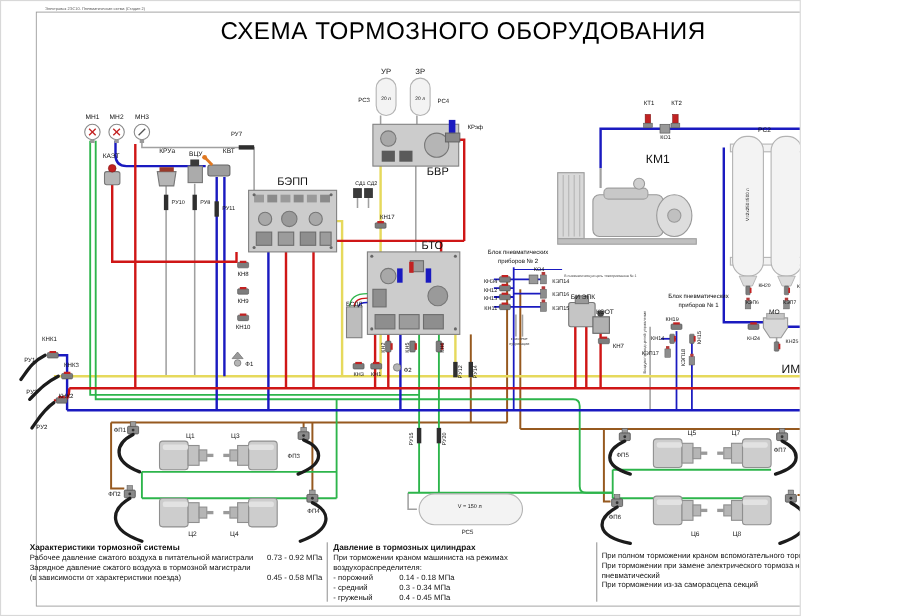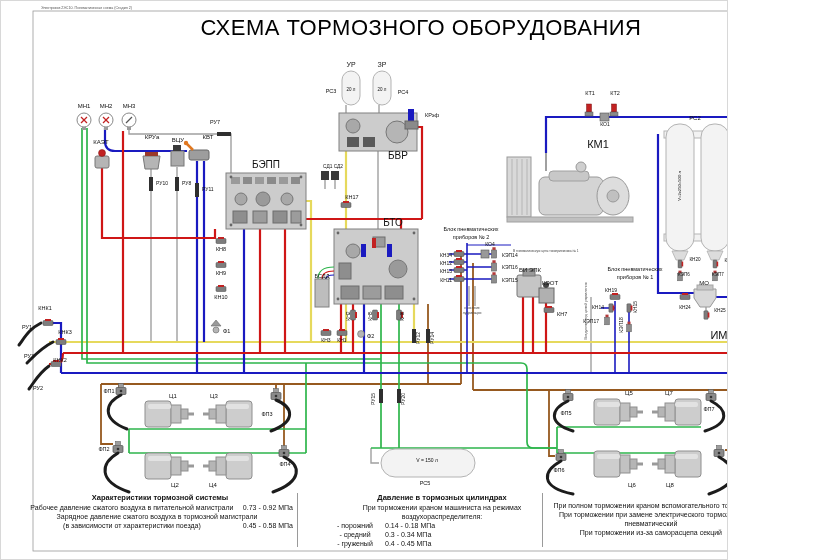--- a/index.html
+++ b/index.html
@@ -1,20 +1,20 @@
 <!DOCTYPE html>
 <html><head>
 <meta charset="utf-8">
 <style>
   html,body{margin:0;padding:0;background:#fff;}
   .page{position:relative;width:728px;height:560px;background:#fff;overflow:hidden;
         font-family:"Liberation Sans",sans-serif;border:1px solid #d8d8d8;box-sizing:border-box;}
   svg{position:absolute;left:0;top:0;}
   svg text{font-family:"Liberation Sans",sans-serif;}
-  .notes{position:absolute;font-size:7px;line-height:9px;color:#111;text-align:center;}
+  .notes{position:absolute;font-size:7px;line-height:9px;color:#111;}
   .nt{font-weight:bold;font-size:7.5px;margin-bottom:1px;}
   .nrow{display:flex;justify-content:space-between;}
   .nrow .nlab{flex:1;}
   .nrow .nval{white-space:nowrap;margin-left:6px;}
   .vdiv{position:absolute;width:0;border-left:1px solid #9a9a9a;}
 </style>
 </head>
 <body>
 
 <div class="page">
@@ -533,21 +533,21 @@
   <div class="nrow">
         <span class="nlab">Зарядное давление сжатого воздуха в тормозной магистрали</span>
         <span class="nval"></span>
       </div>
   <div class="nrow">
         <span class="nlab">(в зависимости от характеристики поезда)</span>
         <span class="nval">0.45 - 0.58 МПа</span>
       </div>
 </div>
 
-<div class="notes" style="left:302px;top:492px;width:234px;margin-left:22px;">
+<div class="notes" style="left:302px;top:492px;width:234px;">
   <div class="nt">Давление в тормозных цилиндрах</div>
   <div>При торможении краном машиниста на режимах воздухораспределителя:</div>
   <div class="nrow" style="justify-content:flex-start">
         <span style="width:60px">- порожний</span>
         <span>0.14 - 0.18 МПа</span>
       </div>
   <div class="nrow" style="justify-content:flex-start">
         <span style="width:60px">- средний</span>
         <span>0.3 - 0.34 МПа</span>
       </div>

